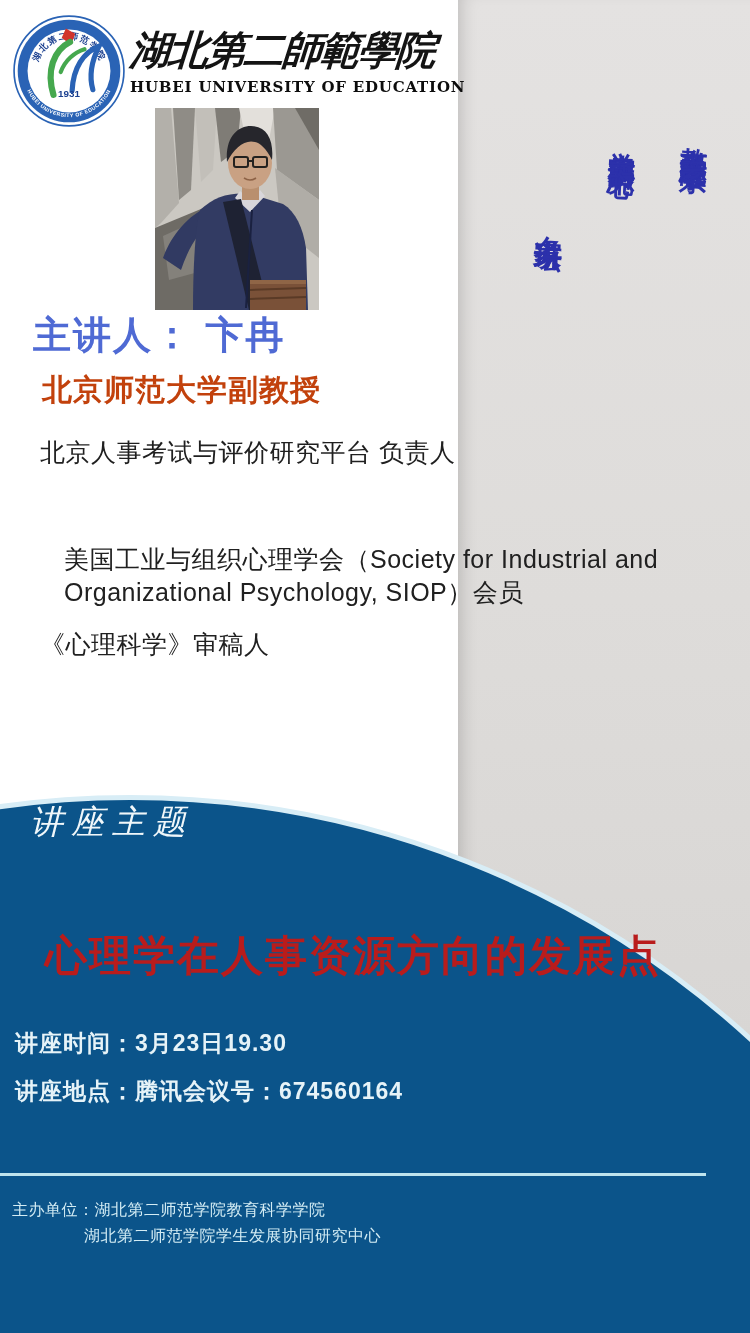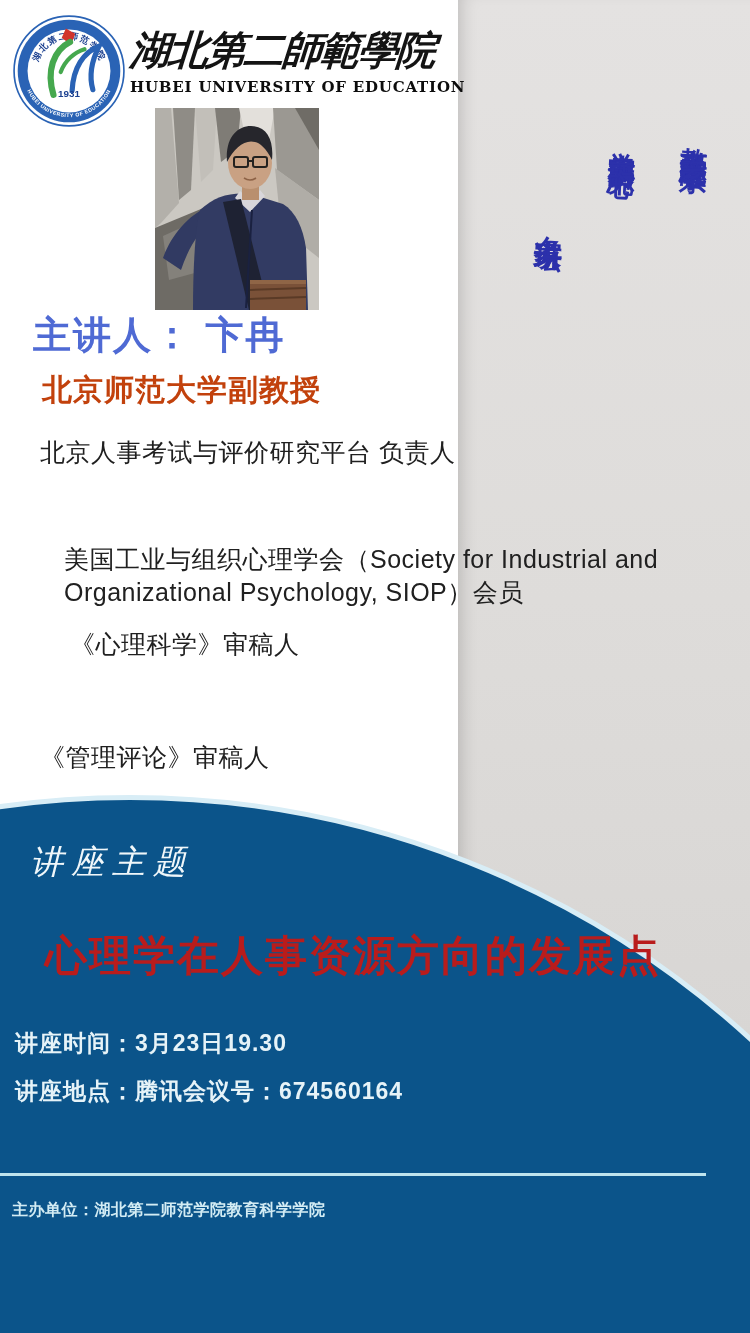--- a/index.html
+++ b/index.html
@@ -46,51 +46,51 @@
     position:absolute;left:42px;top:370px;z-index:2;font-size:30px;font-weight:bold;
     color:#c2410c;letter-spacing:1px;
   }
   .cred{
     position:absolute;left:40px;z-index:2;font-size:25px;color:#202020;
     letter-spacing:0.5px;line-height:1.3;white-space:pre-wrap;
   }
   .cred-0{top:436px;}
   .cred-1{top:488px;}
   .cred-2{top:543px;width:600px;margin-left:24px;}
-  .cred-3{top:628px;margin-left:30px;}
+  .cred-3{top:628px;}
   .cred-4{top:686px;}
   .cred-5{top:741px;}
   
   .blue-curve{
     position:absolute;left:-790px;top:795px;width:1840px;height:1840px;z-index:3;
     border-radius:50%;background:#0b548a;border:5px solid #d8edf6;box-sizing:border-box;
   }
   .section-label{
-    position:absolute;left:30px;top:840px;z-index:4;font-size:33px;color:#f0f7fa;
+    position:absolute;left:30px;top:800px;z-index:4;font-size:33px;color:#f0f7fa;
     font-style:italic;letter-spacing:8px;font-weight:normal;
     font-family:"Liberation Sans","DejaVu Sans",sans-serif;
   }
   .topic{
     position:absolute;left:45px;top:928px;z-index:4;font-size:42px;font-weight:bold;
     color:#b91c1c;letter-spacing:2px;white-space:nowrap;
   }
   .time-line{
     position:absolute;left:15px;top:1028px;z-index:4;font-size:23px;font-weight:bold;
     color:#e6f3f8;letter-spacing:1px;
   }
   .place-line{
     position:absolute;left:15px;top:1076px;z-index:4;font-size:23px;font-weight:bold;
     color:#e6f3f8;letter-spacing:1px;
   }
   .divider{
     position:absolute;left:0;top:1173px;width:706px;height:3px;z-index:4;
     background:#bfe4ee;
   }
   .hosts{
-    position:absolute;left:12px;top:1197px;z-index:4;font-size:16px;font-weight:bold;
+    position:absolute;left:12px;top:1197px;z-index:4;font-size:16px;font-weight:normal;
     color:#d3ecf4;letter-spacing:0.5px;line-height:1.65;
   }
   .hosts .host-line2{padding-left:72px;}
 </style>
 </head>
 <body>
 
 <div class="poster">
 
   <div class="gray-panel"></div>
@@ -166,28 +166,28 @@
   <div class="vcol vcol-2">学生发展协同研究中心</div>
   <div class="vcol vcol-3">名家讲坛</div>
 
   <div class="speaker-label">主讲人： 卞冉</div>
   <div class="speaker-title">北京师范大学副教授</div>
 
   <div class="cred cred-0">北京人事考试与评价研究平台 负责人</div>
   <div class="cred cred-2">美国工业与组织心理学会（Society for Industrial and
 Organizational Psychology, SIOP）会员</div>
   <div class="cred cred-3">《心理科学》审稿人</div>
-  <div class="cred cred-5">《管理评论》审稿人</div>
 
   <div class="blue-curve"></div>
 
   <div class="section-label">讲座主题</div>
   <div class="topic">心理学在人事资源方向的发展点</div>
   <div class="time-line">讲座时间：3月23日19.30</div>
   <div class="place-line">讲座地点：腾讯会议号：674560164</div>
 
   <div class="divider"></div>
 
   <div class="hosts">
     <div class="host-line1">主办单位：湖北第二师范学院教育科学学院</div>
+    <div class="host-line2">湖北第二师范学院学生发展协同研究中心</div>
   </div>
 
 </div>
 
 </body></html>

